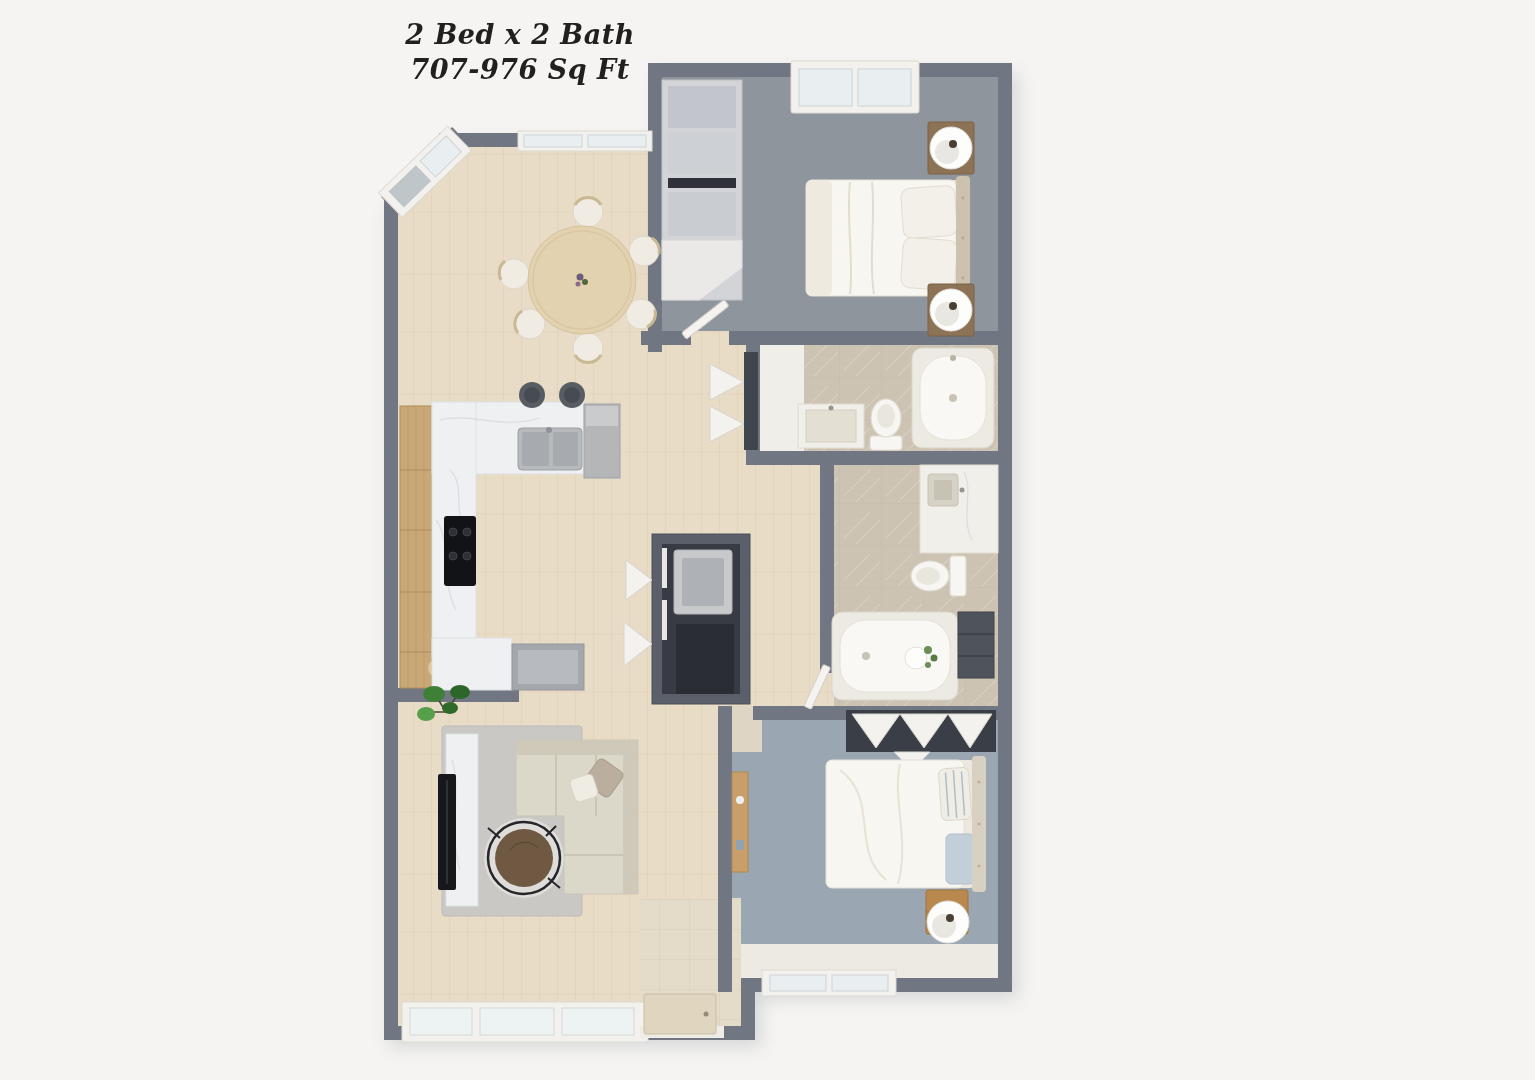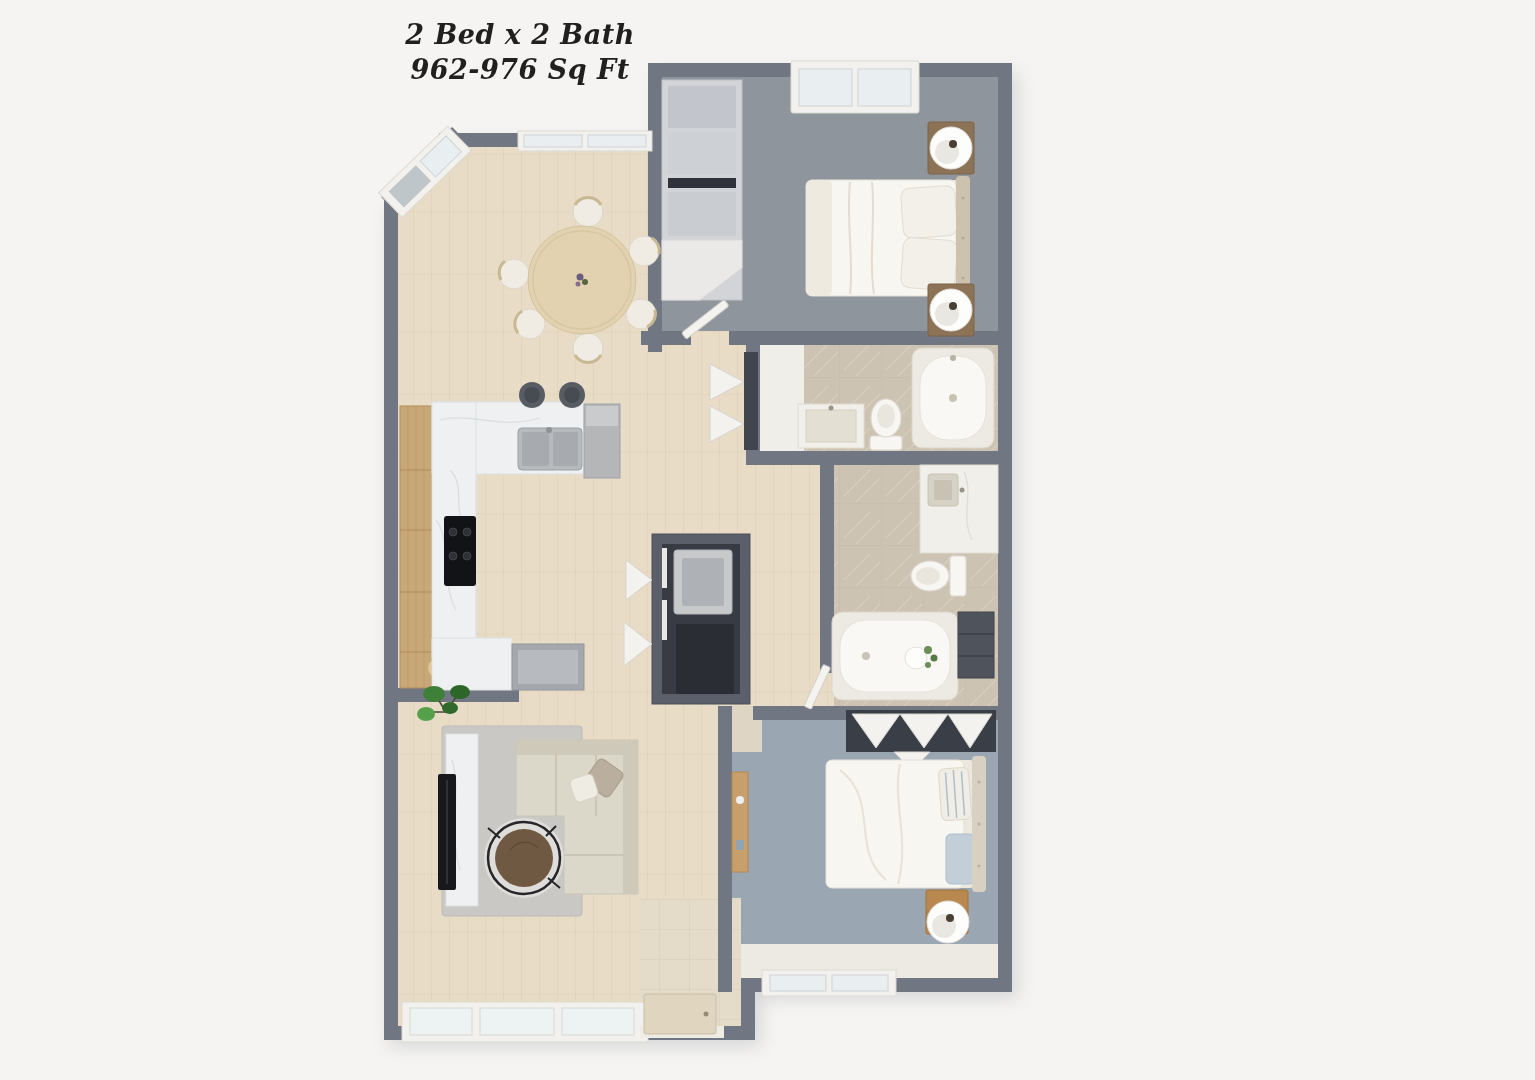--- a/index.html
+++ b/index.html
@@ -23,21 +23,21 @@
   .marble{fill:var(--marble-counter);stroke:#dde1e4;stroke-width:1;}
   .vein{stroke:#cfd6da;stroke-width:1.2;fill:none;opacity:.7;}
   .white-fix{fill:var(--fixture-white);stroke:#ddd9cf;stroke-width:1.2;}
 </style>
 </head>
 <body>
 
 <div class="stage">
   <div class="title">
     <div>2 Bed x 2 Bath</div>
-    <div>962-976 Sq Ft</div>
+    <div>707-976 Sq Ft</div>
   </div>
 
   <svg width="1535" height="1080" viewBox="0 0 1535 1080">
     <defs>
       <pattern id="planks" width="18" height="120" patternUnits="userSpaceOnUse">
         <rect width="18" height="120" style="fill:var(--wood-floor)"></rect>
         <path d="M18,0 V120" style="stroke:var(--wood-plank-line)" stroke-width="1" opacity=".45"></path>
         <path d="M0,34 H18 M0,92 H18" style="stroke:var(--wood-plank-line)" stroke-width="1" opacity=".25"></path>
       </pattern>
       <pattern id="btile" width="42" height="42" patternUnits="userSpaceOnUse">

